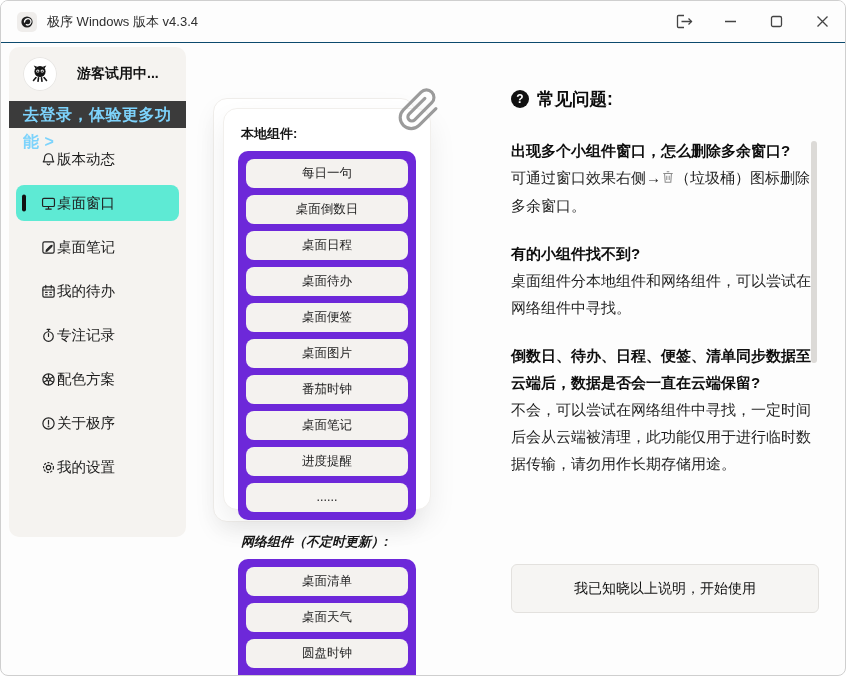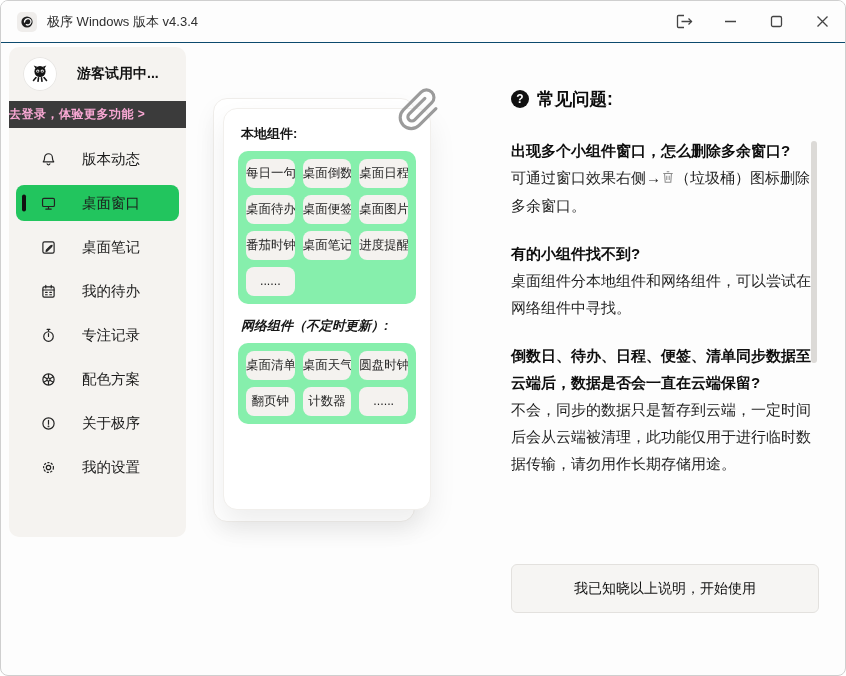--- a/index.html
+++ b/index.html
@@ -19,41 +19,41 @@
   .tb-btn{width:22px;height:22px;display:flex;align-items:center;justify-content:center;cursor:pointer;}
   .tb-btn svg{display:block;}
 
   
   .sidebar{position:absolute;left:8px;top:46px;width:177px;height:490px;background:#f5f3f0;
            border-radius:10px;overflow:hidden;}
   .user-row{display:flex;align-items:center;gap:20px;padding:10px 14px;height:54px;}
   .avatar{width:34px;height:34px;border-radius:50%;background:#ffffff;display:flex;align-items:center;
           justify-content:center;box-shadow:0 0 0 1px #e9e7e4 inset;}
   .user-name{font-size:14px;font-weight:bold;color:#141414;}
-  .login-banner{height:27px;line-height:27px;background:#3b3b3b;color:#f9a8d4;font-size:12px;font-weight:bold;
-                cursor:pointer;letter-spacing:.5px;}
+  .login-banner{height:27px;line-height:27px;background:#3b3b3b;color:#7dd3fc;font-size:16px;font-weight:bold;
+                padding-left:14px;cursor:pointer;letter-spacing:.5px;}
   .menu{padding:13px 7px 0 7px;}
   .menu-item{position:relative;height:36px;margin-bottom:8px;border-radius:8px;display:flex;
-             align-items:center;gap:25px;padding-left:23px;font-size:14.5px;color:#1c1c1c;cursor:pointer;}
-  .menu-item.active{background:#22c55e;}
+             align-items:center;gap:0;padding-left:23px;font-size:14.5px;color:#1c1c1c;cursor:pointer;}
+  .menu-item.active{background:#5eead4;}
   .active-bar{position:absolute;left:6px;top:50%;transform:translateY(-50%);width:3.5px;height:17px;
               border-radius:2px;background:#111;}
   .mi-icon{width:18px;height:18px;display:flex;align-items:center;justify-content:center;color:#222;}
   .mi-icon svg{display:block;}
 
   
   .card-back{position:absolute;left:212px;top:97px;width:202px;height:424px;background:#fff;
              border:1px solid #efedea;border-radius:14px;box-shadow:0 10px 22px rgba(0,0,0,.05);}
   .card-front{position:absolute;left:222px;top:107px;width:208px;height:402px;background:#fff;
               border:1px solid #f1efec;border-radius:14px;box-shadow:0 14px 28px rgba(0,0,0,.07);
               padding:14px;}
   .paperclip{position:absolute;left:392px;top:84px;width:50px;height:50px;z-index:5;}
   .group-label{font-size:13px;font-weight:bold;color:#161616;margin:2px 0 8px 3px;}
-  .chip-group{background:#86efac;border-radius:10px;padding:8px;display:grid;
-              grid-template-columns:1fr 1fr 1fr;gap:7px 8px;}
+  .chip-group{background:#6d28d9;border-radius:10px;padding:8px;display:grid;
+              grid-template-columns:1fr;gap:7px 8px;}
   .chip{background:#f4f2ef;border-radius:8px;height:29px;line-height:29px;text-align:center;
         font-size:12.5px;color:#1f1f1f;white-space:nowrap;cursor:pointer;overflow:hidden;}
   .net-label{margin-top:13px;font-style:italic;}
 
   
   .faq{position:absolute;left:510px;top:86px;width:308px;}
   .faq-heading{display:flex;align-items:center;gap:8px;font-size:17.5px;font-weight:bold;color:#0d0d0d;
                margin-bottom:26px;}
   .q-badge{width:18px;height:18px;border-radius:50%;background:#111;color:#fff;font-size:12px;
            font-weight:bold;display:flex;align-items:center;justify-content:center;flex:0 0 18px;}
@@ -246,21 +246,21 @@
           <div class="faq-a"><span>可通过窗口效果右侧→</span><span class="trash-inline"><svg width="12" height="14" viewBox="0 0 14 16" fill="none" stroke="#8a8a8a" stroke-width="1.2">
                 <path d="M1.5 4h11M5.5 1.8h3M3 4l.7 10h6.6L11 4M5.6 6.5v5M8.4 6.5v5"></path>
               </svg></span><span>（垃圾桶）图标删除多余窗口。</span></div>
         </div>
         <div class="faq-item">
           <div class="faq-q">有的小组件找不到?</div>
           <div class="faq-a">桌面组件分本地组件和网络组件，可以尝试在网络组件中寻找。</div>
         </div>
         <div class="faq-item">
           <div class="faq-q">倒数日、待办、日程、便签、清单同步数据至云端后，数据是否会一直在云端保留?</div>
-          <div class="faq-a">不会，同步的数据只是暂存到云端，一定时间后会从云端被清理，此功能仅用于进行临时数据传输，请勿用作长期存储用途。</div>
+          <div class="faq-a">不会，可以尝试在网络组件中寻找，一定时间后会从云端被清理，此功能仅用于进行临时数据传输，请勿用作长期存储用途。</div>
         </div>
       </div>
   </div>
 
   <div class="confirm-btn">我已知晓以上说明，开始使用</div>
 
   <div class="scroll-thumb"></div>
 </div>
 
 </body></html>

